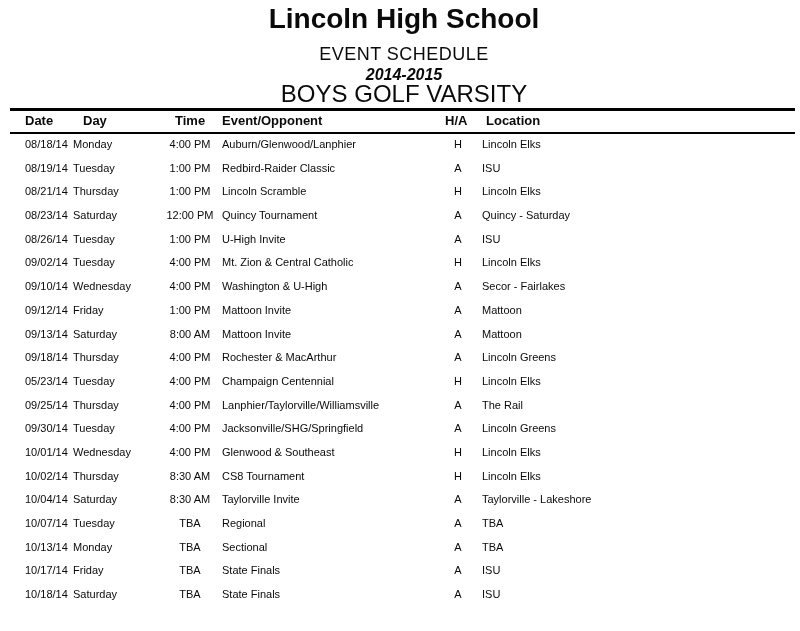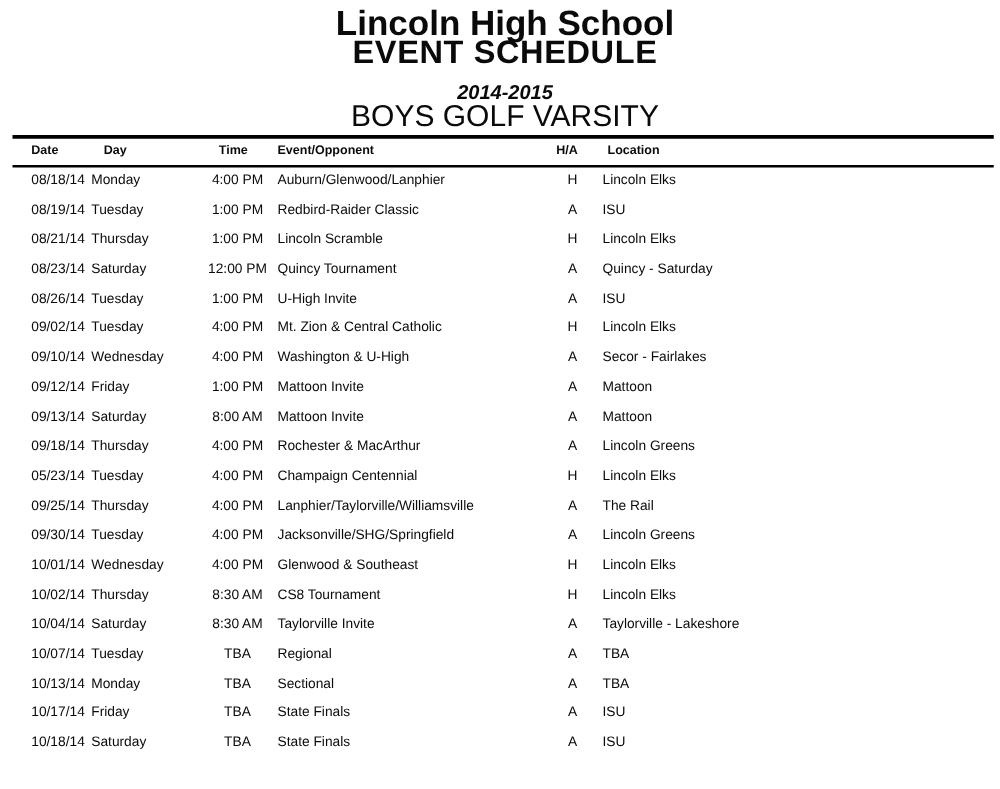--- a/index.html
+++ b/index.html
@@ -24,23 +24,23 @@
     text-align: center;
     white-space: nowrap;
   }
   .t-school {
     top: 8px;
     font-size: 28px;
     font-weight: bold;
     line-height: 22px;
   }
   .t-main {
-    top: 29px;
-    font-size: 26px;
-    font-weight: bold;
+    top: 42px;
+    font-size: 18px;
+    font-weight: normal;
     letter-spacing: 0.5px;
     line-height: 24px;
   }
   .t-season {
     top: 66px;
     font-size: 16px;
     font-weight: bold;
     font-style: italic;
     line-height: 18px;
   }
@@ -71,21 +71,21 @@
     position: absolute;
     top: 111px;
     left: 0;
     width: 800px;
     height: 20px;
   }
   .thead span {
     position: absolute;
     top: 0;
     font-weight: bold;
-    font-size: 10px;
+    font-size: 13px;
     line-height: 20px;
     white-space: nowrap;
     text-align: right;
   }
   .h-date     { left: 25px; }
   .h-day      { left: 83px; }
   .h-time     { left: 175px; }
   .h-event    { left: 222px; }
   .h-ha       { left: 445px; }
   .h-location { left: 486px; }

